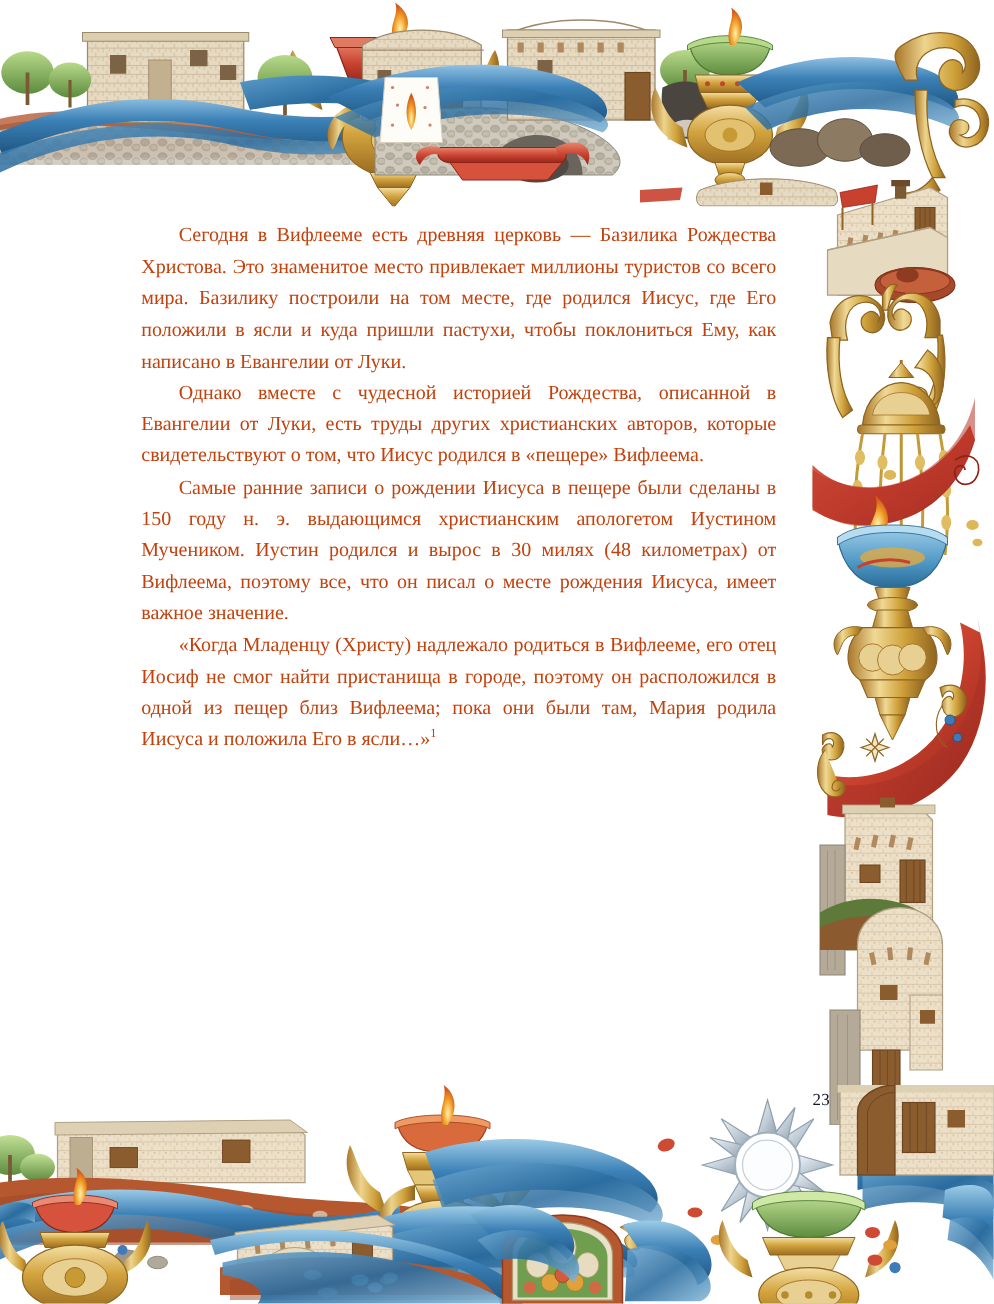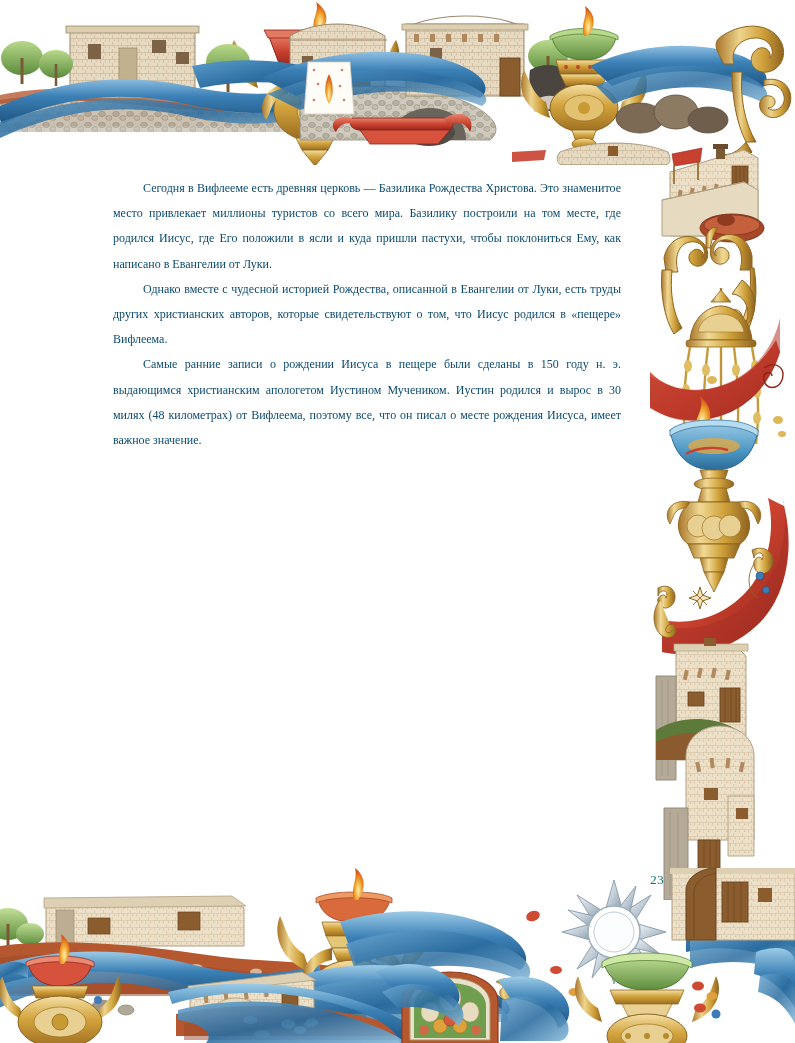--- a/index.html
+++ b/index.html
@@ -6,30 +6,30 @@
   body{
     width:795px;height:1043px;position:relative;overflow:hidden;
     font-family:"Liberation Serif","DejaVu Serif",serif;
     background:#fefefe;
   }
   .page{position:absolute;inset:0;background:#fff;}
 
   
   .textcol{
     position:absolute;left:113px;top:176px;width:508px;
-    font-size:12px;line-height:25.2px;color:#0c4a6e;
+    font-size:16px;line-height:25.2px;color:#c2410c;
     text-align:justify;text-justify:inter-word;
     -webkit-hyphens:none;hyphens:none;
   }
   .para{margin:0 0 0 0;text-indent:30px;}
   sup{font-size:0.62em;vertical-align:super;line-height:0;}
 
   .pagenum{
     position:absolute;left:650px;top:872px;
-    font-size:13.5px;color:#0f766e;letter-spacing:.3px;
+    font-size:13.5px;color:#0f172a;letter-spacing:.3px;
   }
 
   
   .art{position:absolute;pointer-events:none;}
   .art svg{display:block;}
 
   .art-top{left:0;top:0;width:795px;height:165px;}
   .art-right{left:648px;top:140px;width:147px;height:760px;}
   .art-bottom{left:0;top:868px;width:795px;height:175px;}
 </style>
@@ -701,15 +701,16 @@
       <path d="M760 108 C780 102 795 108 795 124 L795 156 C786 138 774 128 758 124 Z" fill="url(#bBlue2)" opacity=".85"></path>
     </svg>
   </div>
 
   <div class="pagenum">23</div>
 
   <div class="textcol">
     <p class="para"><span>Сегодня в Вифлееме есть древняя церковь — Базилика Рождества Христова. Это знаменитое место привлекает миллионы туристов со всего мира. Базилику построили на том месте, где родился Иисус, где Его положили в ясли и куда пришли пастухи, чтобы поклониться Ему, как написано в Евангелии от Луки.</span></p>
     <p class="para"><span>Однако вместе с чудесной историей Рождества, описанной в Евангелии от Луки, есть труды других христианских авторов, которые свидетельствуют о том, что Иисус родился в «пещере» Вифлеема.</span></p>
     <p class="para"><span>Самые ранние записи о рождении Иисуса в пещере были сделаны в 150 году н. э. выдающимся христианским апологетом Иустином Мучеником. Иустин родился и вырос в 30 милях (48 километрах) от Вифлеема, поэтому все, что он писал о месте рождения Иисуса, имеет важное значение.</span></p>
+    <p class="para"><span>«Когда Младенцу (Христу) надлежало родиться в Вифлееме, его отец Иосиф не смог найти пристанища в городе, поэтому он расположился в одной из пещер близ Вифлеема; пока они были там, Мария родила Иисуса и положила Его в ясли…»</span><sup>1</sup></p>
   </div>
 
 </div>
 
 </body></html>

